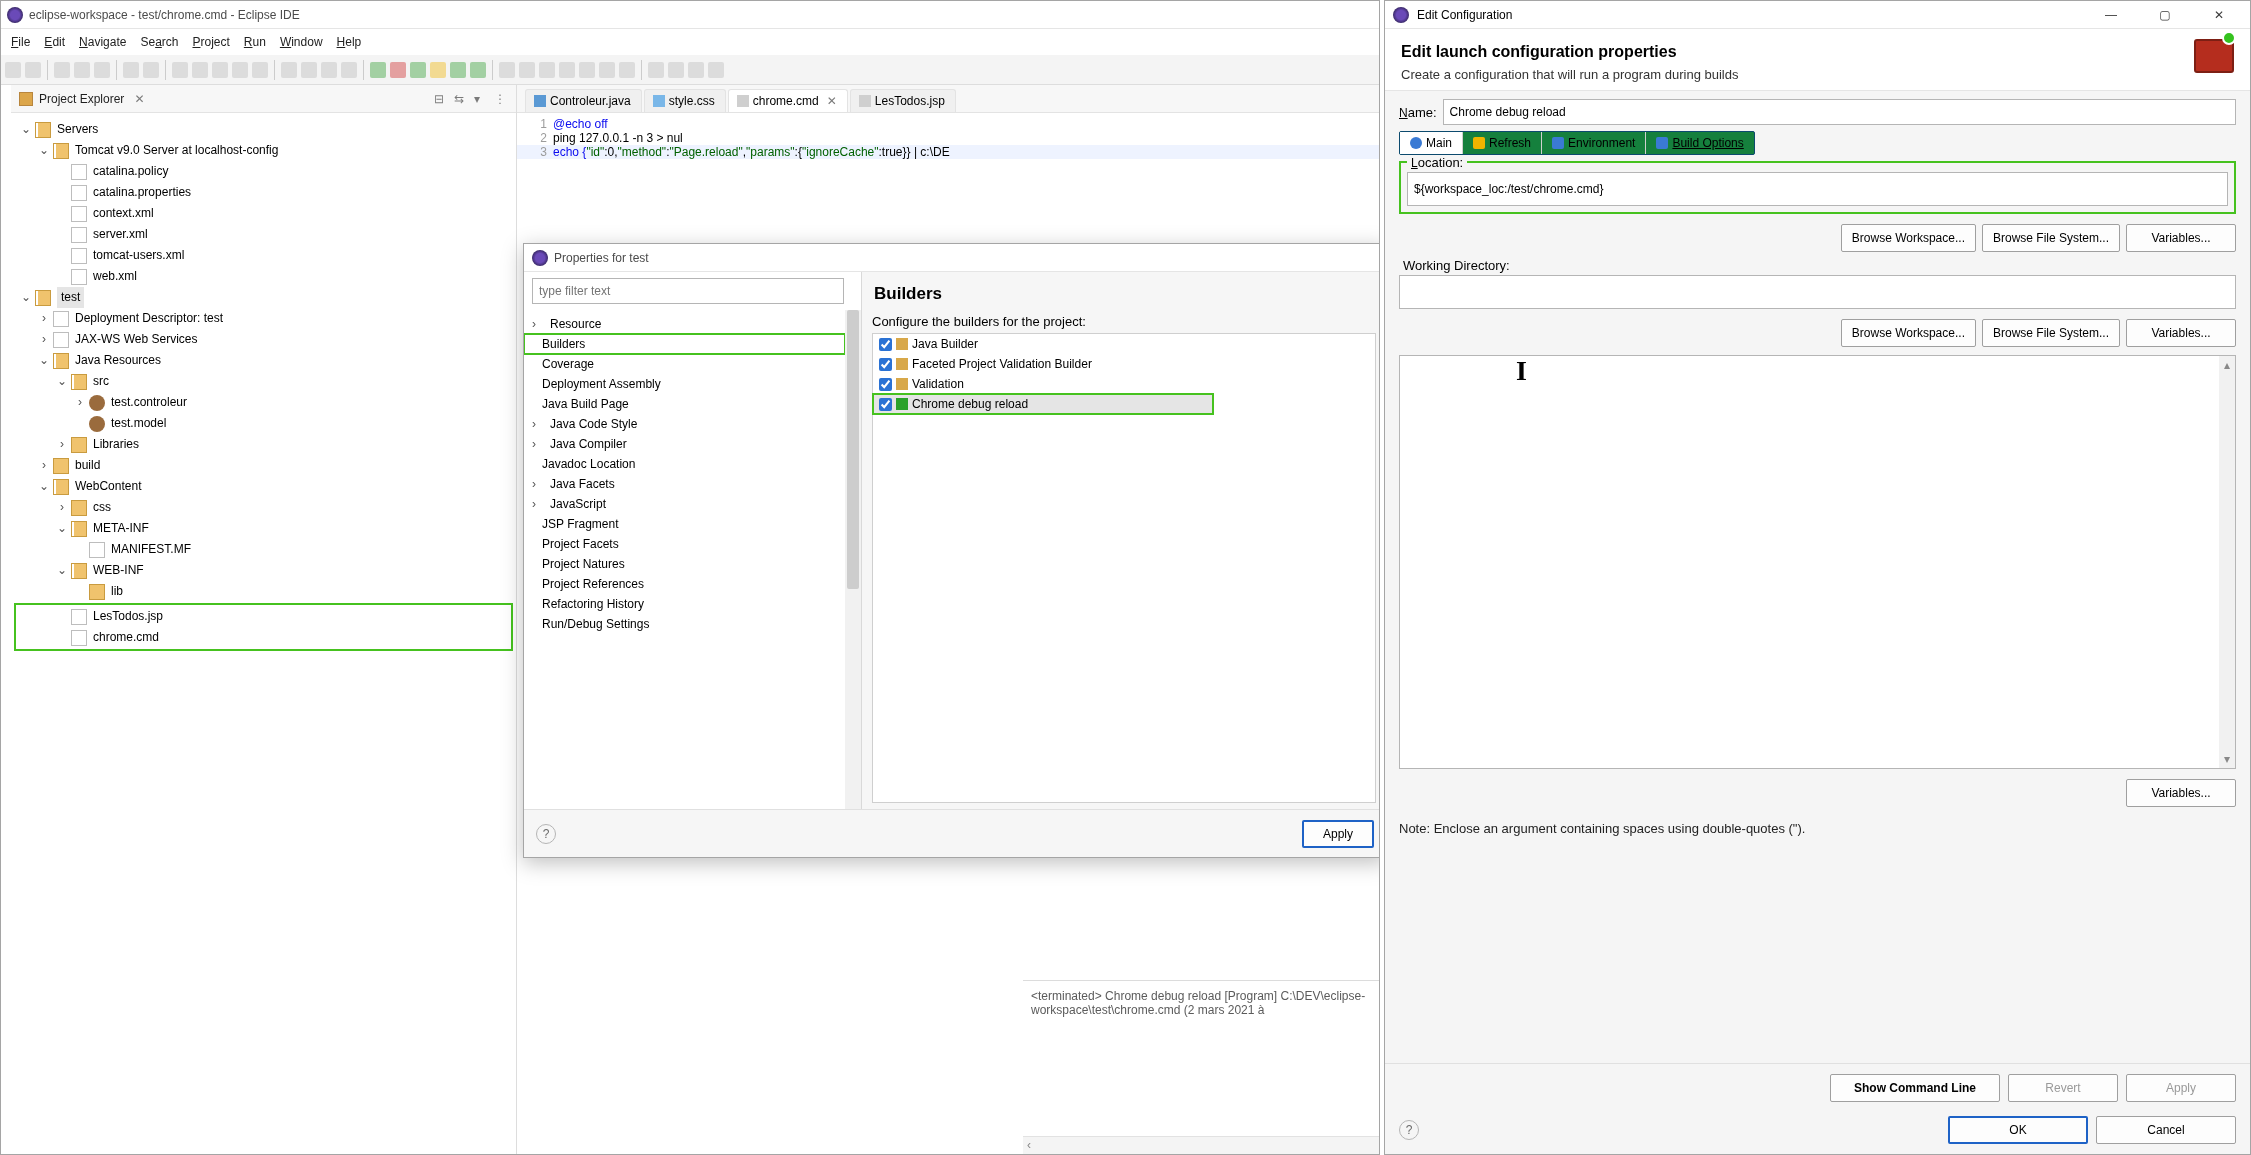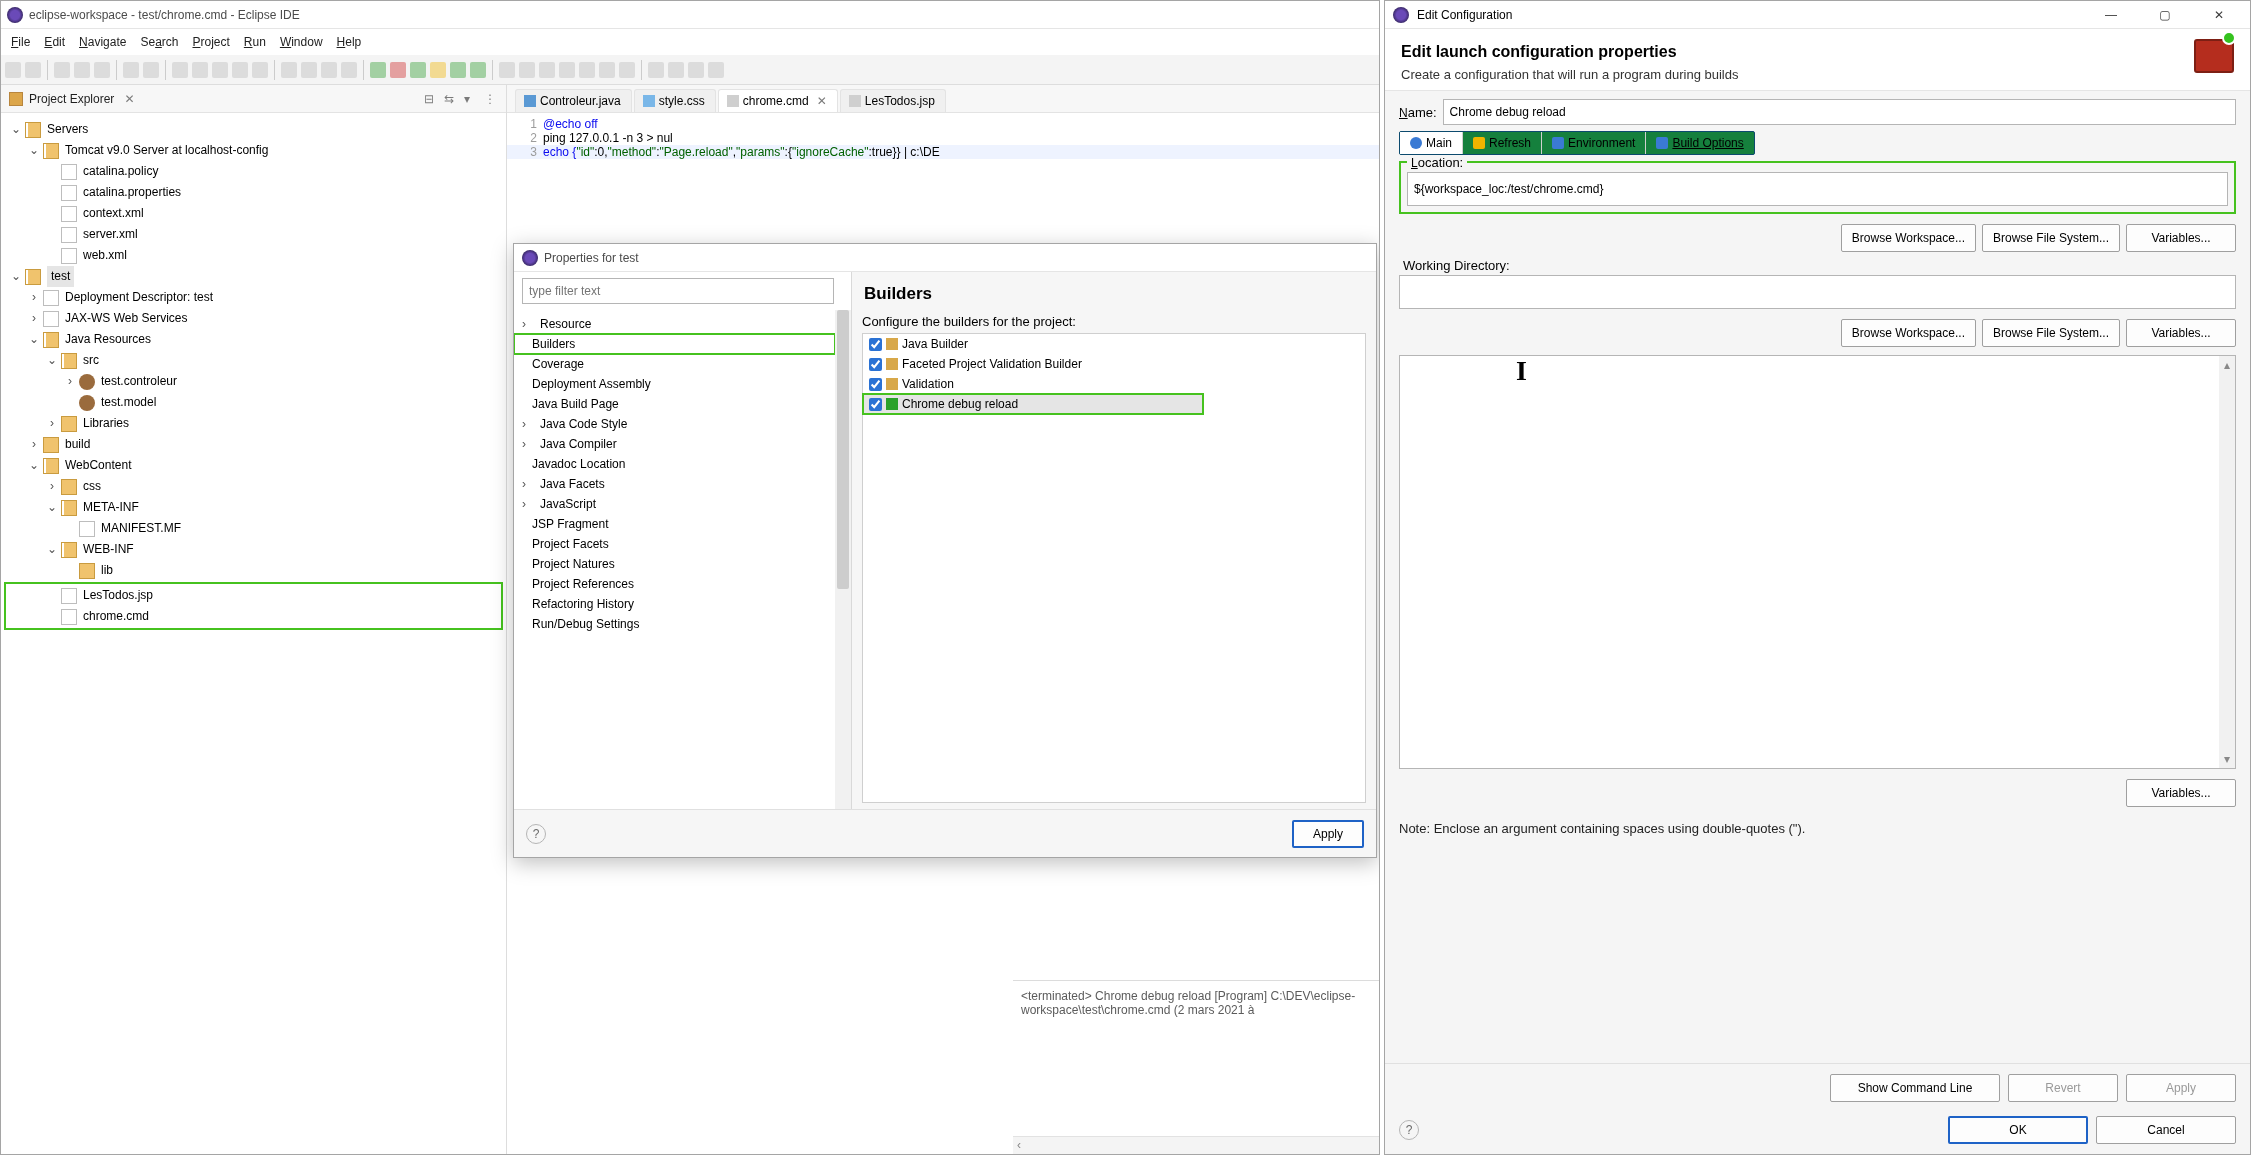--- a/index.html
+++ b/index.html
@@ -12,21 +12,21 @@
 .titlebar .ico { width: 16px; height: 16px; background: radial-gradient(circle,#6a4ab8 40%,#3b2a6a 70%); border-radius: 50%; }
 
 .menubar { height: 26px; display: flex; align-items: center; gap: 14px; padding: 0 10px; color: #222; }
 .menubar span { cursor: default; }
 .menubar span u { text-decoration: underline; }
 
 .toolbar { height: 30px; background: #f4f4f4; border-bottom: 1px solid #ddd; display: flex; align-items: center; gap: 4px; padding: 0 4px; }
 .toolbar .tb { width: 16px; height: 16px; background:#b9b9b9; border-radius:2px; opacity:.4;}
 .toolbar .sep { width:1px; height:20px; background:#ccc; margin:0 2px;}
 
-.main-split { flex: 1; display: flex; overflow: hidden; }
+.main-split { flex: 1; display: flex; overflow: hidden; margin-left: 10px; }
 
 
 .pe-panel { width: 506px; border-right: 1px solid #ddd; display: flex; flex-direction: column; }
 .pe-tab { height: 28px; background: #f7f7f7; border-bottom: 1px solid #e3e3e3; display:flex;align-items:center; padding:0 8px; gap:6px; }
 .pe-tab .ico { width:14px; height:14px; background:#dca64a; border:1px solid #b8863e;}
 .pe-tab .ttl { color:#1f1f1f;}
 .pe-tab .close { margin-left:4px; color:#7a7a7a;}
 .pe-tab .spacer { flex:1;}
 .pe-tab .tbico { width:14px;height:14px; opacity:.5;}
 .pe-tree { flex:1; overflow:auto; padding:6px 4px; line-height:21px;}
@@ -226,20 +226,25 @@
             <span>context.xml</span>
           </div>
         <div class="row ind2">
             <span class="tw"></span>
             <span class="fi file"></span>
             <span>server.xml</span>
           </div>
         <div class="row ind2">
             <span class="tw"></span>
             <span class="fi file"></span>
+            <span>tomcat-users.xml</span>
+          </div>
+        <div class="row ind2">
+            <span class="tw"></span>
+            <span class="fi file"></span>
             <span>web.xml</span>
           </div>
         <div class="row ind0">
             <span class="tw">⌄</span>
             <span class="fi folder-open"></span>
             <span class="sel-gray" style="padding:0 4px;">test</span>
           </div>
         <div class="row ind1">
             <span class="tw">›</span>
             <span class="fi file"></span>
@@ -531,21 +536,21 @@
       </div>
     </div>
     <div class="btnrow">
       <button class="btn">Variables...</button>
     </div>
     <div class="note">Note: Enclose an argument containing spaces using double-quotes (").</div>
   </div>
 
   <div class="cfg-footer">
     <div class="row">
-      <button class="btn" style="min-width:170px;">Show Command Line</button>
+      <button class="btn" style="min-width:170px;font-weight:bold;">Show Command Line</button>
       <button class="btn disabled">Revert</button>
       <button class="btn disabled">Apply</button>
     </div>
     <div class="row" style="align-items:center;">
       <span class="help" style="margin-right:auto;">?</span>
       <button class="btn primary" style="min-width:140px;">OK</button>
       <button class="btn" style="min-width:140px;">Cancel</button>
     </div>
   </div>
 </div>

